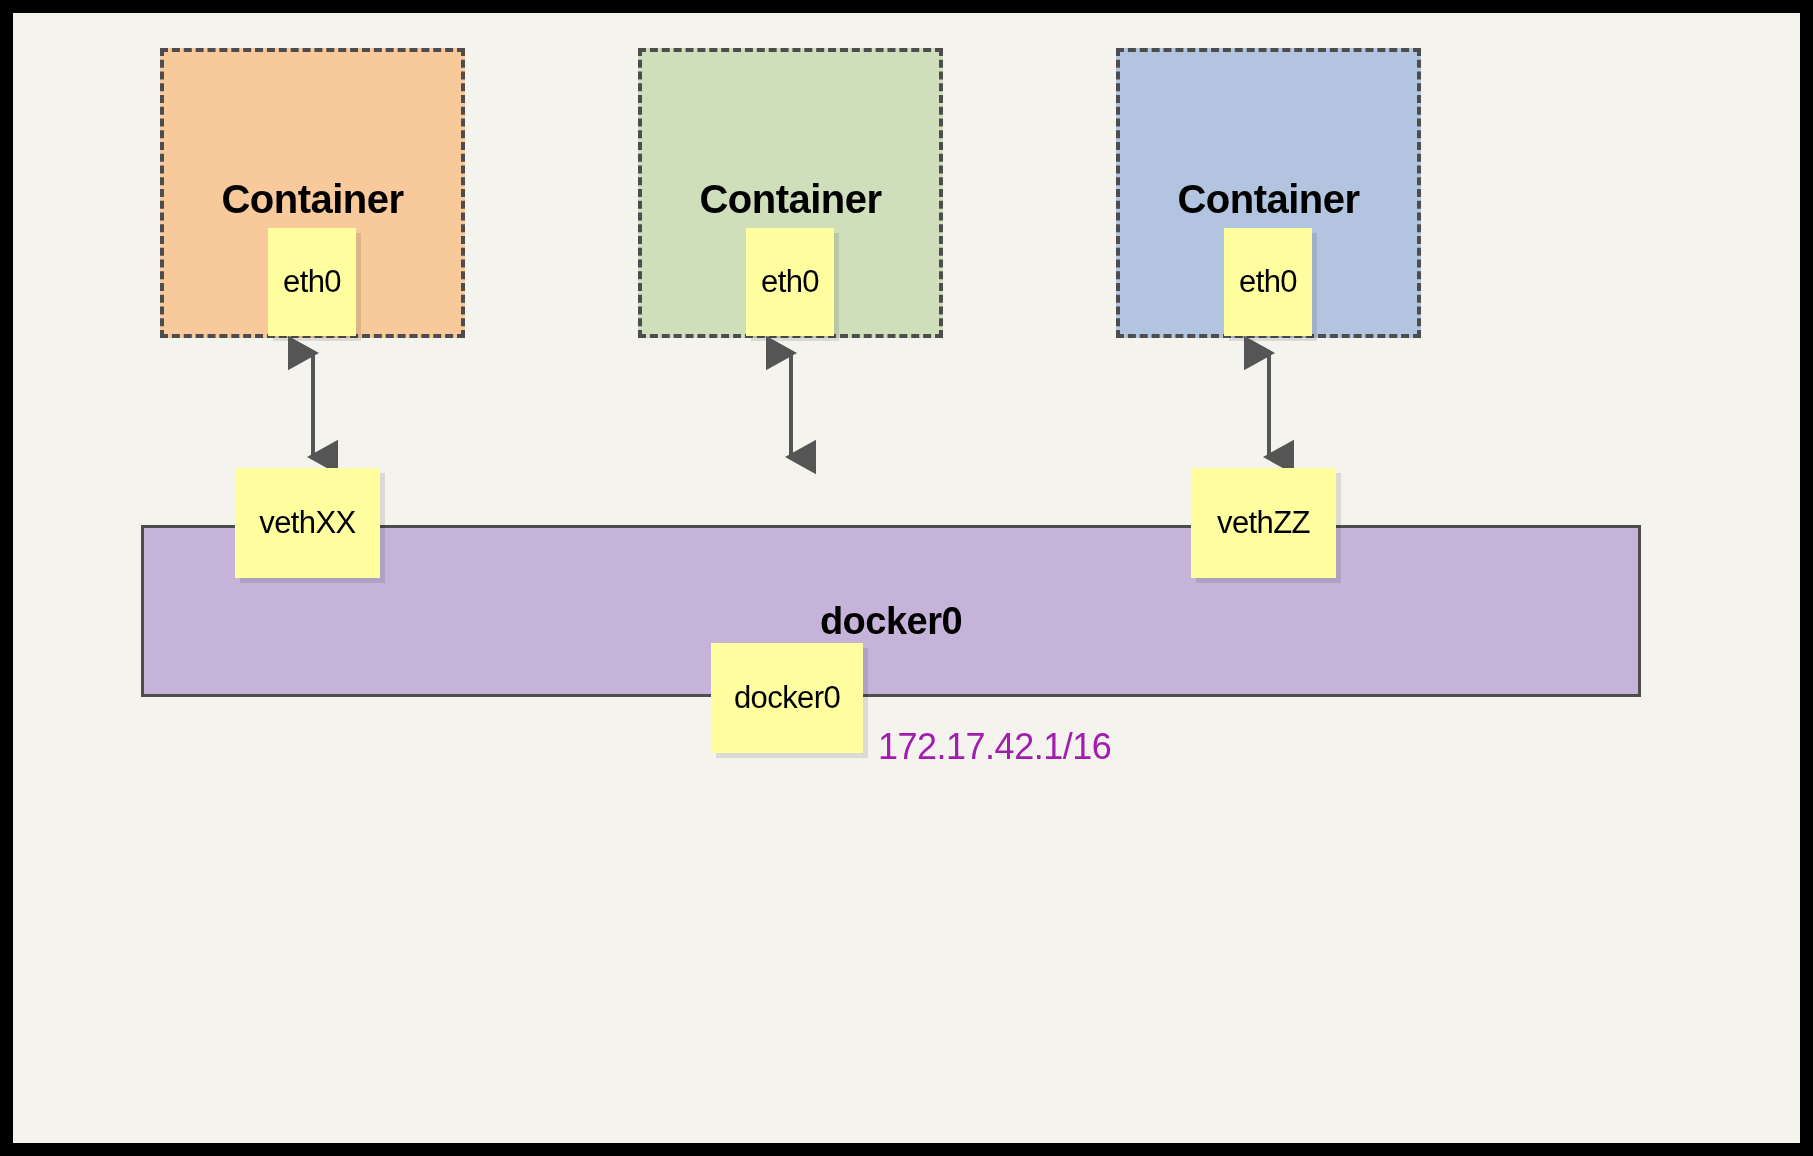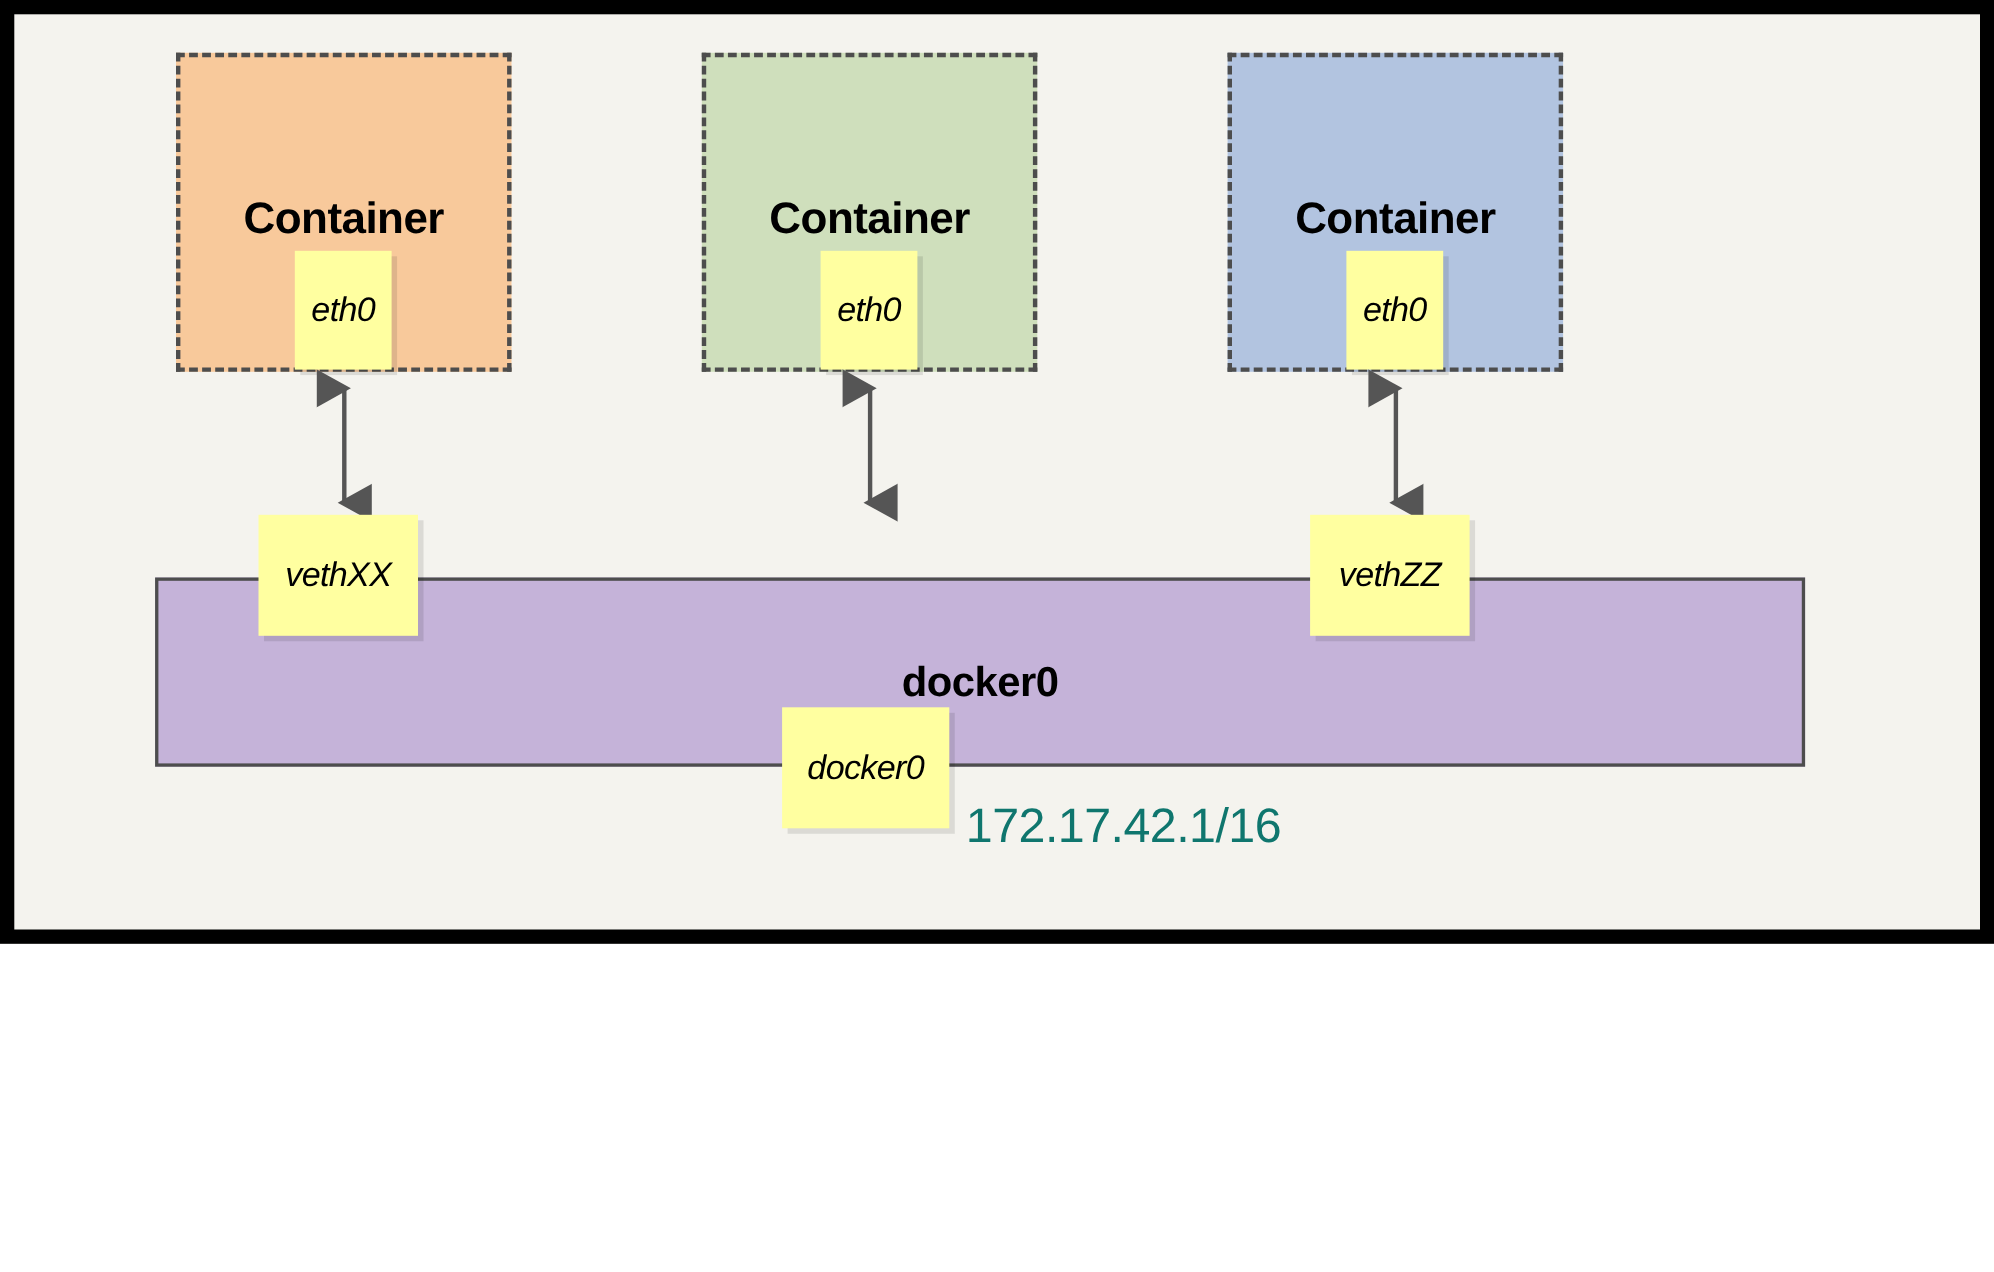--- a/index.html
+++ b/index.html
@@ -12,21 +12,21 @@
     height: 1156px;
     font-family: "Liberation Sans", sans-serif;
     overflow: hidden;
   }
 
   
   #diagram-frame {
     position: absolute;
     left: 0; top: 0;
     width: 1813px;
-    height: 858px;
+    height: 1156px;
     box-sizing: border-box;
     border: 13px solid #000000;
     background: #f4f3ee;
   }
   #canvas {
     position: absolute;
     left: 0; top: 0;
     width: 1787px;
     height: 1130px;
   }
@@ -50,21 +50,20 @@
 
   
   .note-box {
     position: absolute;
     box-sizing: border-box;
     background: #ffffa0;
     box-shadow: 5px 5px 0 rgba(0,0,0,0.10);
     display: flex;
     align-items: center;
     justify-content: center;
-    font-style: italic;
   }
   .note-label {
     font-size: 31px;
     color: #000000;
     white-space: nowrap;
     letter-spacing: -0.6px;
   }
 
   
   #docker0-bar {
@@ -85,22 +84,22 @@
   }
 
   
   .arrow-connector {
     position: absolute;
   }
 
   
   #docker0-ip {
     position: absolute;
-    font-size: 44px;
-    color: #0f766e;
+    font-size: 36px;
+    color: #a21caf;
     white-space: nowrap;
     letter-spacing: -0.5px;
   }
 
   
   #host-os-caption {
     position: absolute;
     left: 0;
     width: 100%;
     text-align: center;

